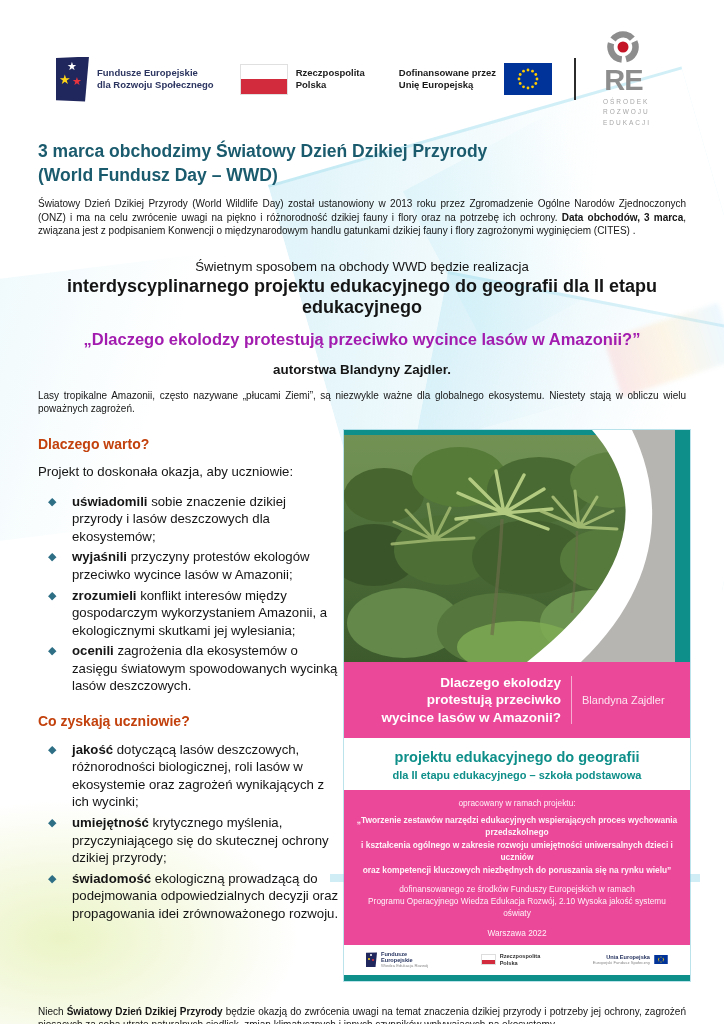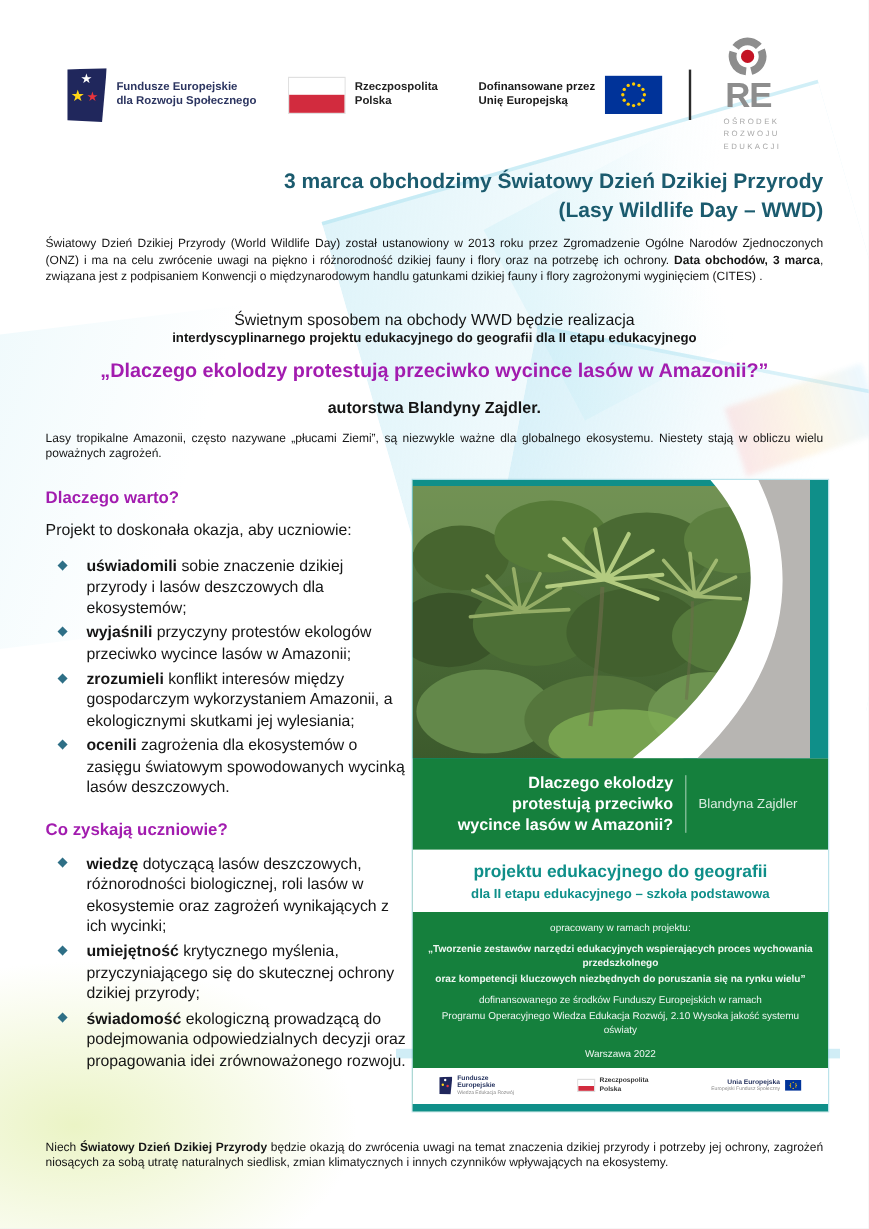--- a/index.html
+++ b/index.html
@@ -41,41 +41,41 @@
   .pl-flag .r{height:50%;background:#d22b3e;}
   .pl-text{font-size:9.5px;font-weight:bold;color:#222;line-height:1.25;margin-left:8px;}
   .eu-block{display:flex;align-items:center;margin-left:34px;}
   .eu-text{font-size:9.5px;font-weight:bold;color:#1a1a1a;line-height:1.25;text-align:left;margin-right:8px;}
   .hdr-sep{width:2px;height:42px;background:#2b2b2b;margin:0 18px 0 22px;flex:none;}
   .ore{display:flex;align-items:center;flex-direction:column;}
   .ore-re{font-size:29px;font-weight:bold;color:#8d8d8d;letter-spacing:-1px;margin-left:2px;}
   .ore-name{margin-left:9px;font-size:6.5px;letter-spacing:2px;color:#a7a7a7;
             text-transform:uppercase;line-height:1.6;}
   
-  .main-title{margin:4px 0 10px 0;text-align:right;font-size:17.5px;font-weight:bold;
+  .main-title{margin:4px 0 10px 0;text-align:left;font-size:17.5px;font-weight:bold;
               color:#1b5b6e;line-height:1.35;}
   
   .para{font-size:10px;line-height:1.34;margin:0 0 10px 0;}
   .j{text-align:justify;}
   .center{text-align:center;margin:0;}
   .announce1{font-size:13.2px;margin-top:21px;}
-  .announce2{font-size:11px;font-weight:bold;margin-top:2px;}
+  .announce2{font-size:18px;font-weight:bold;margin-top:2px;}
   .project-title{font-size:16.5px;font-weight:bold;color:#a21caf;margin:12px 0 2px 0;text-align:center;}
   .author-line{font-size:13.4px;font-weight:bold;text-align:center;margin-bottom:12px;}
   
   .columns{display:flex;margin-top:14px;}
   .left-col{width:302px;flex:none;padding-top:6px;}
-  .sec-head{font-size:14px;font-weight:bold;color:#a21caf;margin:0 0 12px 0;}
+  .sec-head{font-size:14px;font-weight:bold;color:#c2410c;margin:0 0 12px 0;}
   .lead{font-size:13.2px;margin:0 0 14px 0;}
   ul.blist{list-style:none;margin:0 0 14px 0;padding:0;}
   ul.blist li{position:relative;padding-left:34px;margin-bottom:3px;font-size:13.2px;line-height:1.33;}
   ul.blist .dm{position:absolute;left:10px;top:1px;font-size:11px;color:#2e6f86;}
   .gap-sec{margin-top:18px;}
   
-  .cover{width:346px;flex:none;margin-left:4px;background:#15803d;box-shadow:0 0 0 1px rgba(120,200,215,.5);}
+  .cover{width:346px;flex:none;margin-left:4px;background:#ec4899;box-shadow:0 0 0 1px rgba(120,200,215,.5);}
   .cover-photo{position:relative;height:232px;overflow:hidden;background:#0f8f89;}
   .cover-photo svg.jungle{position:absolute;left:0;top:5px;width:310px;height:227px;}
   .cover-photo svg.swoosh{position:absolute;right:0;top:0;width:346px;height:232px;}
   .cover-title{display:flex;align-items:center;padding:12px 12px 12px 8px;min-height:48px;}
   .ct-lines{flex:1;text-align:right;color:#ffffff;font-weight:bold;font-size:13.5px;line-height:1.3;padding-right:10px;}
   .ct-sep{width:1px;height:48px;background:rgba(255,255,255,.55);flex:none;}
   .ct-author{width:96px;flex:none;padding-left:10px;color:rgba(255,255,255,.85);font-size:11px;}
   .cover-sub{background:#ffffff;text-align:center;padding:10px 6px 9px 6px;color:#0f8f89;}
   .cover-sub .s1{font-size:14.5px;font-weight:bold;line-height:1.25;}
   .cover-sub .s2{font-size:11px;font-weight:bold;margin-top:2px;}
@@ -180,21 +180,21 @@
         <span class="ore-name">
           <div>Ośrodek</div>
           <div>Rozwoju</div>
           <div>Edukacji</div>
         </span>
       </div>
     </header>
 
     <h1 class="main-title">
       <span>3 marca obchodzimy Światowy Dzień Dzikiej Przyrody</span><br>
-      <span>(Lasy Wildlife Day – WWD)</span>
+      <span>(World Fundusz Day – WWD)</span>
     </h1>
 
     <p class="para j"><span>Światowy Dzień Dzikiej Przyrody (World Wildlife Day) został ustanowiony w 2013 roku przez Zgromadzenie Ogólne Narodów Zjednoczonych (ONZ) i ma na celu zwrócenie uwagi na piękno i różnorodność dzikiej fauny i flory oraz na potrzebę ich ochrony. </span><b>Data obchodów, 3 marca</b><span>, związana jest z podpisaniem Konwencji o międzynarodowym handlu gatunkami dzikiej fauny i flory zagrożonymi wyginięciem (CITES) .</span></p>
 
     <p class="center announce1">Świetnym sposobem na obchody WWD będzie realizacja</p>
     <p class="center announce2">interdyscyplinarnego projektu edukacyjnego do geografii dla II etapu edukacyjnego</p>
     <h2 class="project-title">„Dlaczego ekolodzy protestują przeciwko wycince lasów w Amazonii?”</h2>
     <p class="author-line">autorstwa Blandyny Zajdler.</p>
 
     <p class="para j">Lasy tropikalne Amazonii, często nazywane „płucami Ziemi”, są niezwykle ważne dla globalnego ekosystemu. Niestety stają w obliczu wielu poważnych zagrożeń.</p>
@@ -206,21 +206,21 @@
         <p class="lead">Projekt to doskonała okazja, aby uczniowie:</p>
         <ul class="blist">
           <li><span class="dm">◆</span><b>uświadomili</b><span> sobie znaczenie dzikiej przyrody i lasów deszczowych dla ekosystemów;</span></li>
           <li><span class="dm">◆</span><b>wyjaśnili</b><span> przyczyny protestów ekologów przeciwko wycince lasów w Amazonii;</span></li>
           <li><span class="dm">◆</span><b>zrozumieli</b><span> konflikt interesów między gospodarczym wykorzystaniem Amazonii, a ekologicznymi skutkami jej wylesiania;</span></li>
           <li><span class="dm">◆</span><b>ocenili</b><span> zagrożenia dla ekosystemów o zasięgu światowym spowodowanych wycinką lasów deszczowych.</span></li>
         </ul>
 
         <h3 class="sec-head gap-sec">Co zyskają uczniowie?</h3>
         <ul class="blist">
-          <li><span class="dm">◆</span><b>wiedzę</b><span> dotyczącą lasów deszczowych, różnorodności biologicznej, roli lasów w ekosystemie oraz zagrożeń wynikających z ich wycinki;</span></li>
+          <li><span class="dm">◆</span><b>jakość</b><span> dotyczącą lasów deszczowych, różnorodności biologicznej, roli lasów w ekosystemie oraz zagrożeń wynikających z ich wycinki;</span></li>
           <li><span class="dm">◆</span><b>umiejętność</b><span> krytycznego myślenia, przyczyniającego się do skutecznej ochrony dzikiej przyrody;</span></li>
           <li><span class="dm">◆</span><b>świadomość</b><span> ekologiczną prowadzącą do podejmowania odpowiedzialnych decyzji oraz propagowania idei zrównoważonego rozwoju.</span></li>
         </ul>
       </div>
 
       <div class="cover">
 
         <div class="cover-photo">
           <svg class="jungle" viewBox="0 0 310 227" preserveAspectRatio="none">
             <defs>
@@ -268,20 +268,21 @@
 
         <div class="cover-sub">
           <div class="s1">projektu edukacyjnego do geografii</div>
           <div class="s2">dla II etapu edukacyjnego – szkoła podstawowa</div>
         </div>
 
         <div class="cover-info">
           <div class="ci-intro">opracowany w ramach projektu:</div>
           <div class="ci-name">
             <div>„Tworzenie zestawów narzędzi edukacyjnych wspierających proces wychowania przedszkolnego</div>
+            <div>i kształcenia ogólnego w zakresie rozwoju umiejętności uniwersalnych dzieci i uczniów</div>
             <div>oraz kompetencji kluczowych niezbędnych do poruszania się na rynku wielu”</div>
           </div>
           <div class="ci-fund">
             <div>dofinansowanego ze środków Funduszy Europejskich w ramach</div>
             <div>Programu Operacyjnego Wiedza Edukacja Rozwój, 2.10 Wysoka jakość systemu oświaty</div>
           </div>
           <div class="ci-year">Warszawa 2022</div>
         </div>
 
         <div class="cover-foot">

